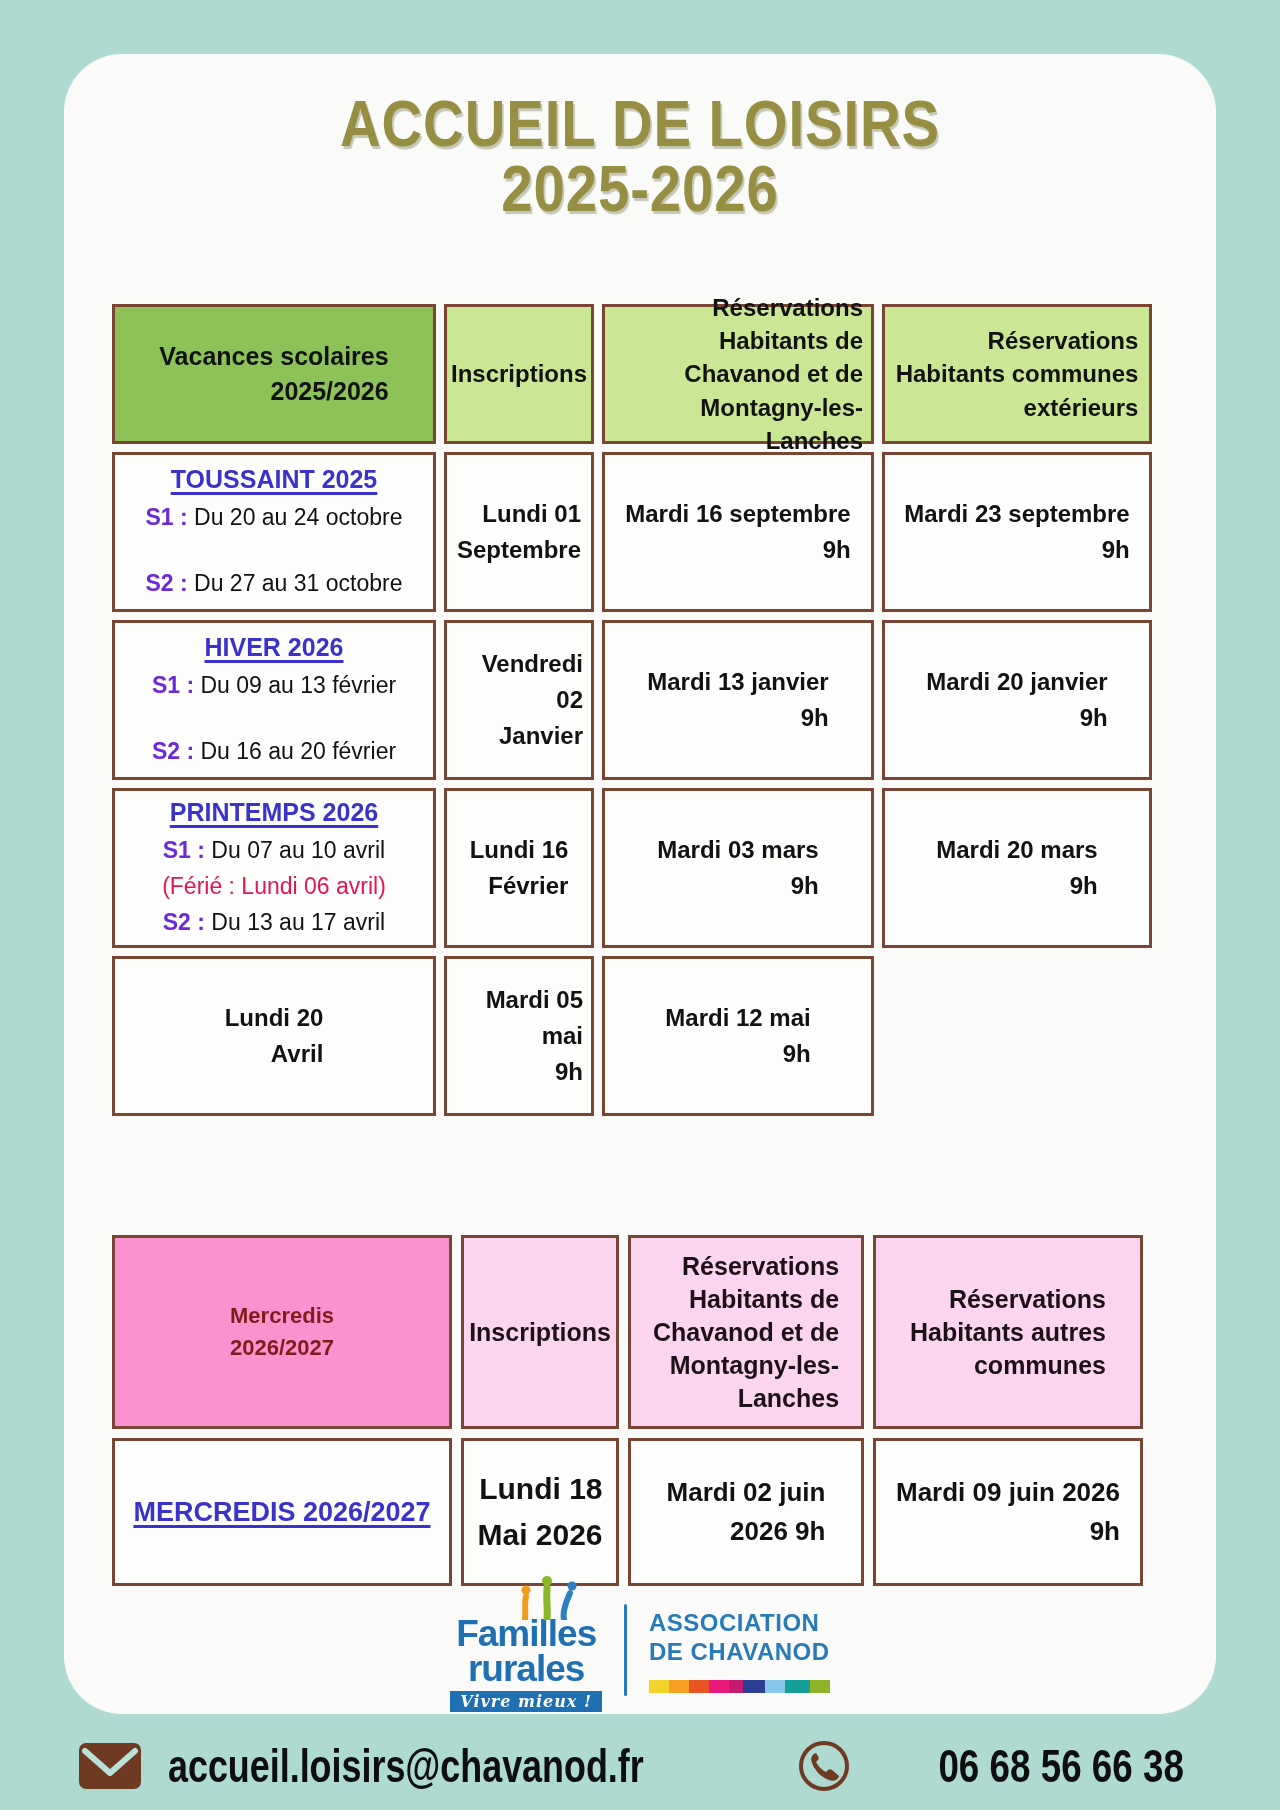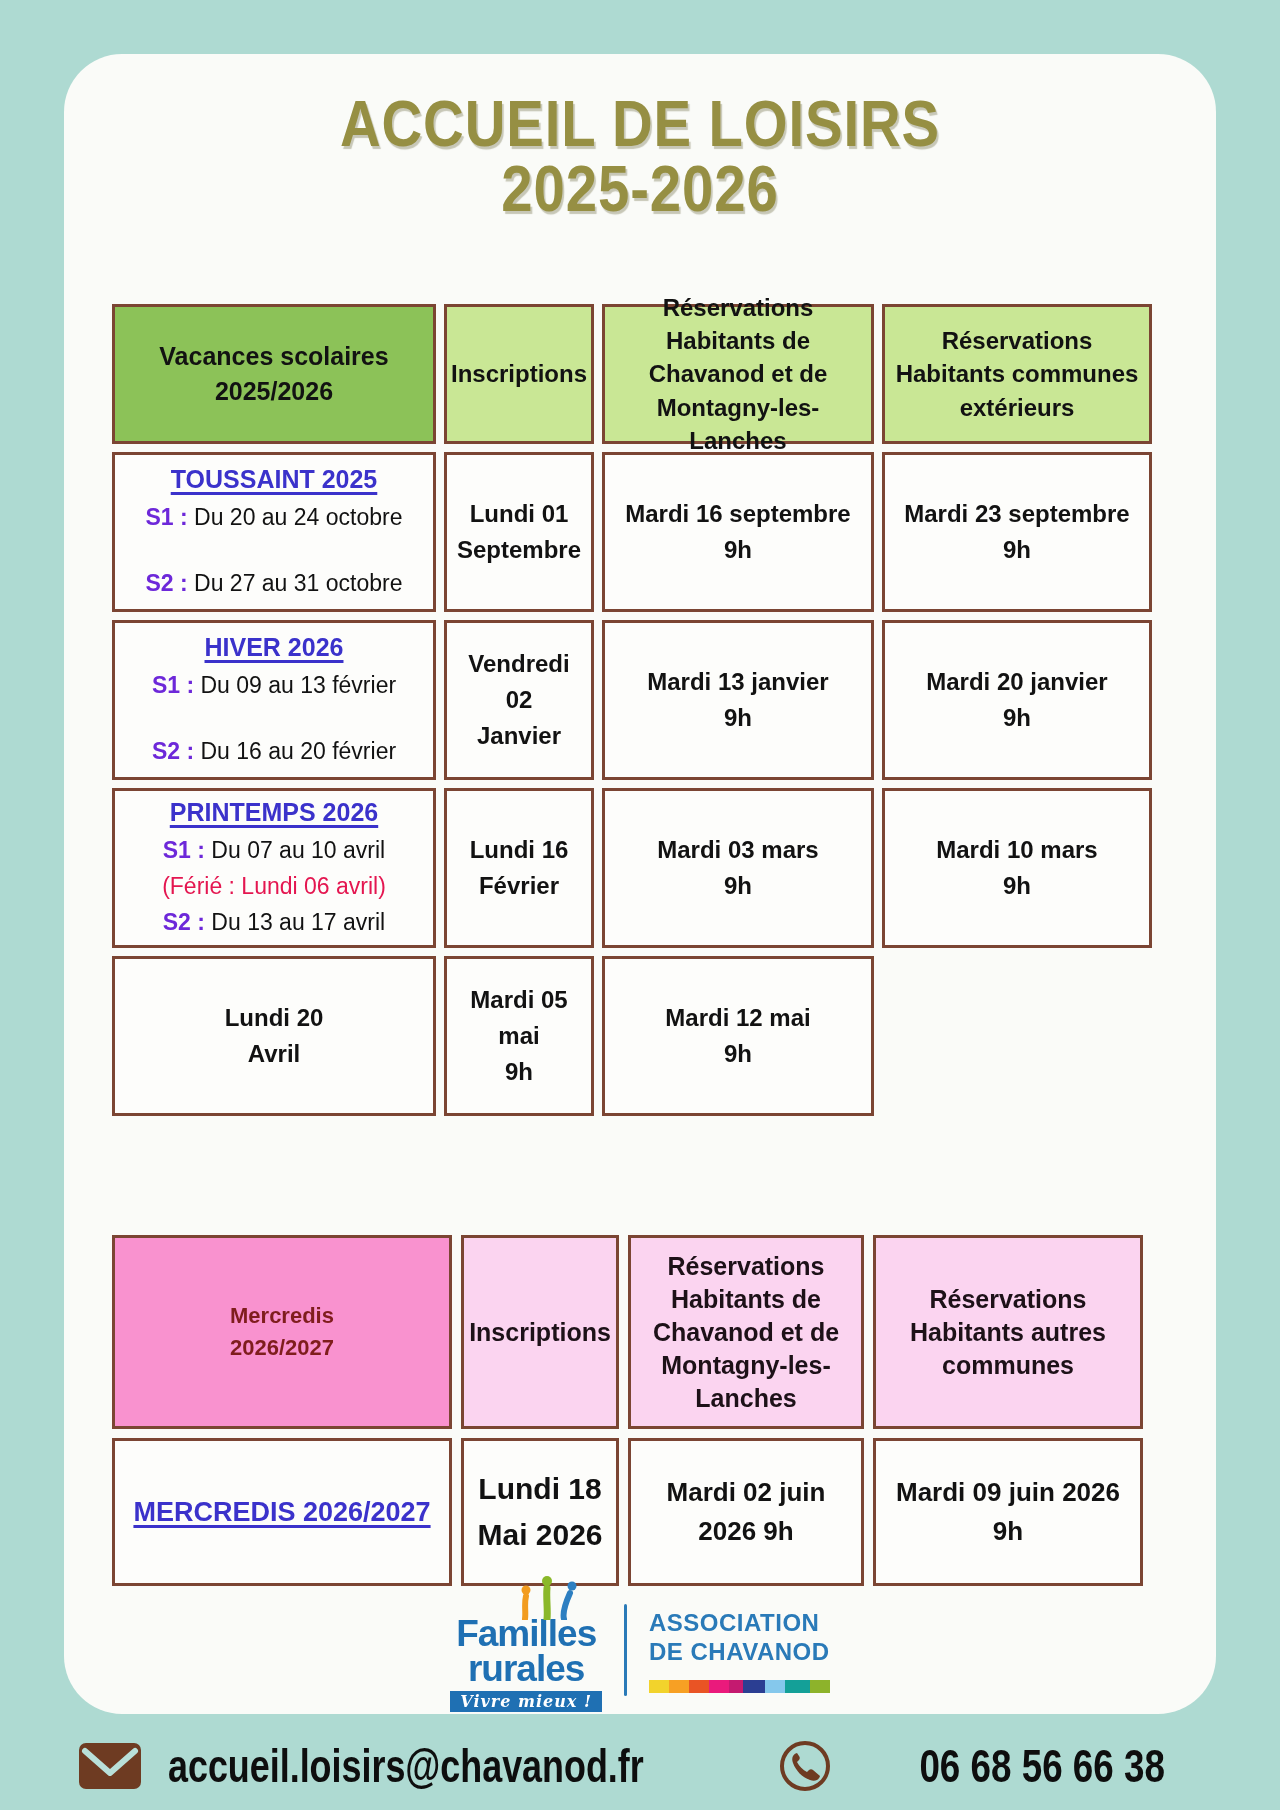--- a/index.html
+++ b/index.html
@@ -19,21 +19,21 @@
   .tbl { position:absolute; display:grid; }
   .tbl-vac { left:48px; top:250px;
              grid-template-columns:324px 150px 272px 270px;
              grid-template-rows:140px 160px 160px 160px 160px; gap:8px; }
   .tbl-mer { left:48px; top:1181px;
              grid-template-columns:340px 158px 236px 270px;
              grid-template-rows:194px 148px; gap:9px; }
   .cell { border:3px solid #7b4533; background:#fdfdfb; color:#121212;
           display:flex; flex-direction:column; justify-content:center; align-items:center;
           text-align:center; padding:6px 8px; }
-  .pre  { white-space:pre-line; }
+  .pre  { white-space:pre-line;text-align:right; }
   .gh1  { background:#8cc258; font-weight:bold; font-size:25px; line-height:1.4; }
   .gh2  { background:#c9e795; font-weight:bold; font-size:24px; line-height:1.38; }
   .ph1  { background:#f992cf; font-weight:bold; font-size:22px; line-height:1.45; color:#7f1d1d; }
   .ph2  { background:#fbd4f0; font-weight:bold; font-size:25px; line-height:1.32; color:#1d1118; }
   .datecell { font-weight:bold; font-size:24px; line-height:1.5; }
   .rowtitle { color:#3b32cb; font-weight:bold; font-size:25px;
               text-decoration:underline; text-decoration-thickness:2.5px; text-underline-offset:4px;
               margin-bottom:3px; }
   .line { font-size:23px; font-weight:normal; margin-top:6px; line-height:1.3; }
   .line.sp { margin-top:36px; }
@@ -56,21 +56,21 @@
   .logo-divider { width:3px; height:92px; background:#2a7ab8; border-radius:2px; }
   .org { text-align:left; color:#2a7ab8; font-weight:bold; font-size:24px;
          letter-spacing:0.5px; line-height:1.22; }
   .colorbar { margin-top:13px; height:13px; width:100%;
               background:linear-gradient(90deg,
                 #f2d32c 0 11%, #f7a024 11% 22%, #e95425 22% 33%, #ea1a7c 33% 44%,
                 #c41a70 44% 52%, #2b3e92 52% 64%, #85c8ec 64% 75%, #14a098 75% 89%, #8db32b 89% 100%); }
 
   
   .footer { position:absolute; left:0; top:1722px; width:100%; height:88px;
-            display:flex; align-items:center; justify-content:flex-start;
+            display:flex; align-items:center; justify-content:space-between;
             padding:0 96px 0 78px; }
   .fgroup { display:flex; align-items:center; gap:26px; }
   .ftext { font-size:46px; font-weight:bold; color:#0e0e0e; white-space:nowrap; }
   .ftext.email { transform:scaleX(0.78); transform-origin:left center; }
   .ftext.phone { transform:scaleX(0.80); transform-origin:right center; }
 </style>
 </head>
 <body>
 
 <div class="page">
@@ -120,21 +120,21 @@
       <div class="cell">
         <div class="rowtitle">PRINTEMPS 2026</div>
         <div class="line"><span class="lbl">S1 :</span> <span>Du 07 au 10 avril</span></div>
         <div class="line red">(Férié : Lundi 06 avril)</div>
         <div class="line"><span class="lbl">S2 :</span> <span>Du 13 au 17 avril</span></div>
       </div>
       <div class="cell datecell pre">Lundi 16
 Février</div>
       <div class="cell datecell pre">Mardi 03 mars
 9h</div>
-      <div class="cell datecell pre">Mardi 10 mars
+      <div class="cell datecell pre">Mardi 20 mars
 9h</div>
 
       <div class="cell datecell pre">Lundi 20
 Avril</div>
       <div class="cell datecell pre">Mardi 05 mai
 9h</div>
       <div class="cell datecell pre">Mardi 12 mai
 9h</div>
     </div>
 

